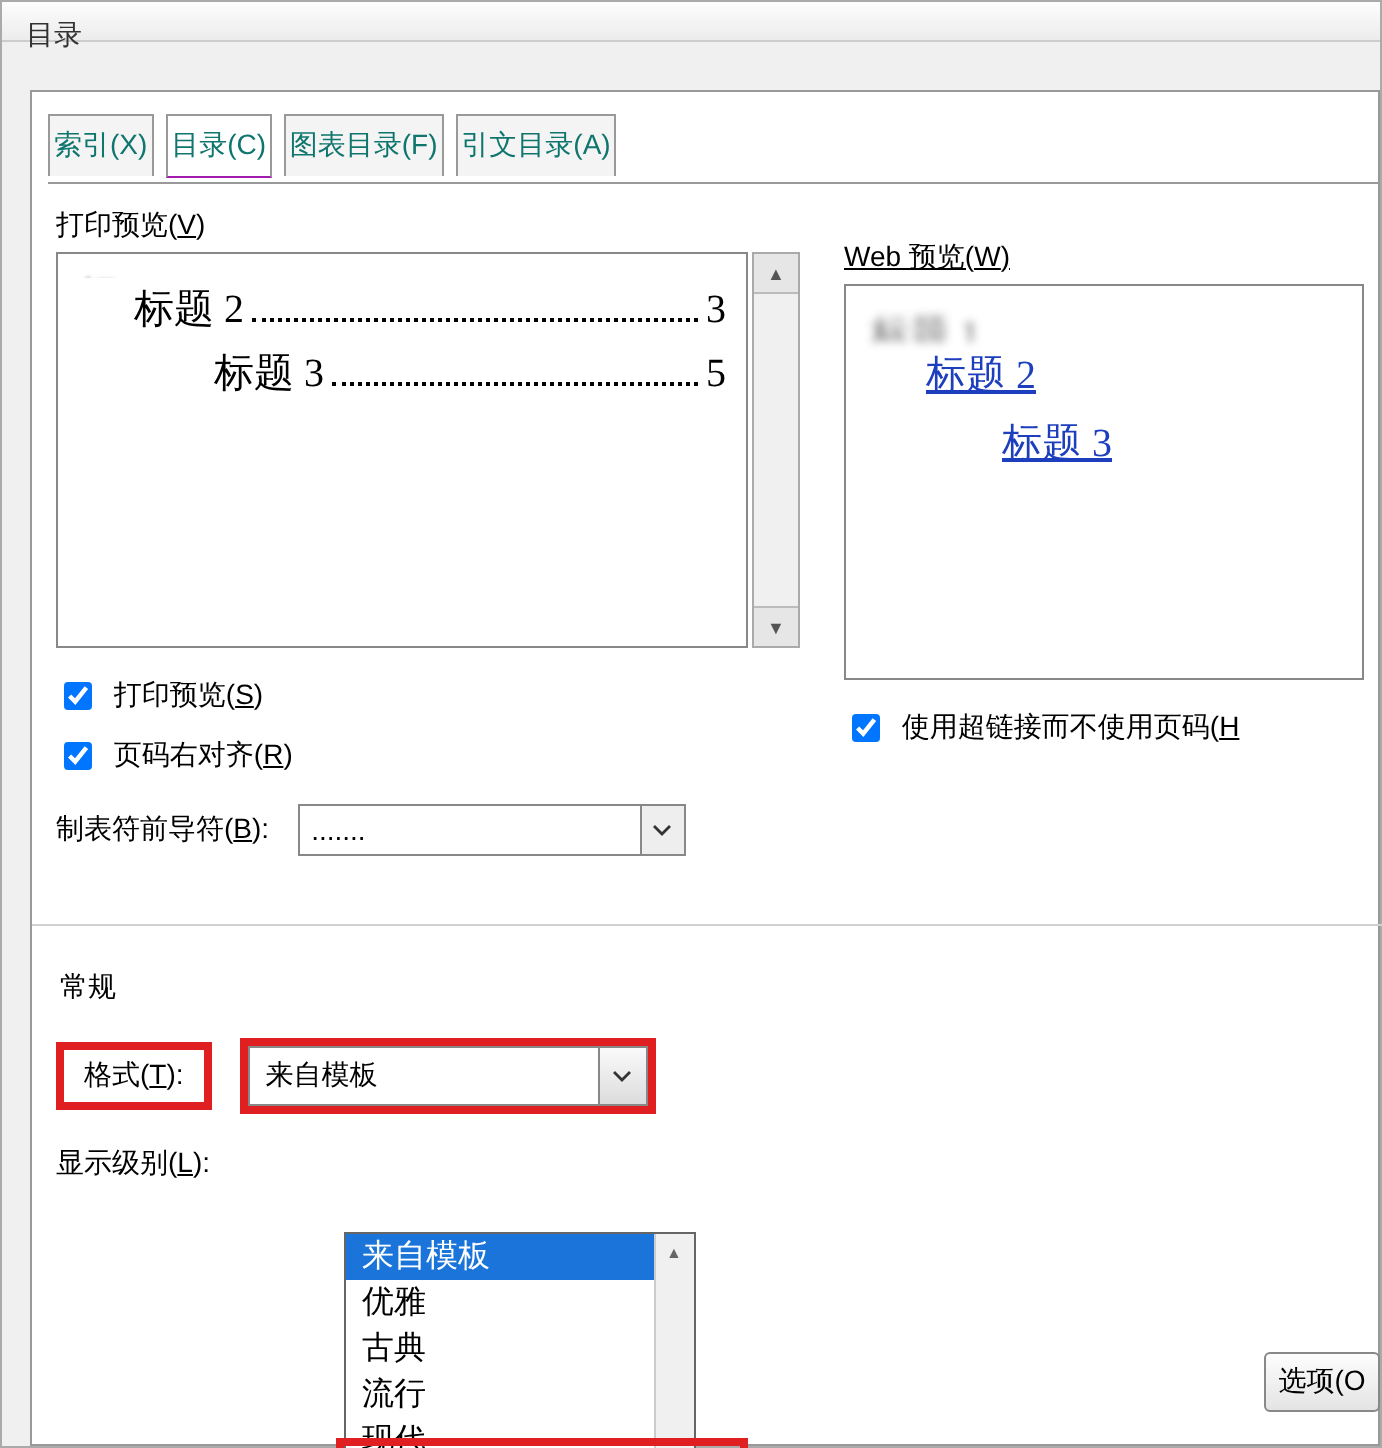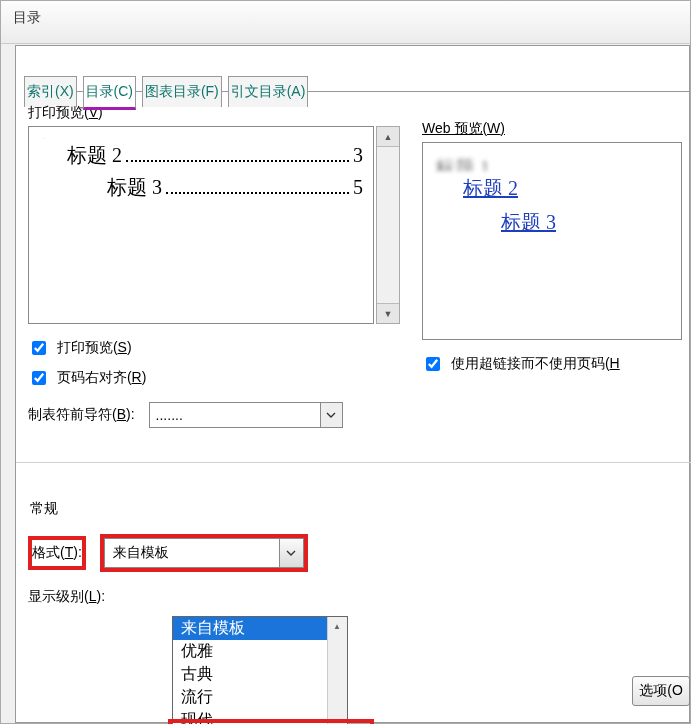--- a/index.html
+++ b/index.html
@@ -17,21 +17,21 @@
     position: absolute;
     left: 0;
     top: 0;
     width: 691px;
     height: 724px;
     background: #f0f0f0;
     border: 1px solid #aaa;
     box-shadow: 0 0 8px rgba(0,0,0,0.1);
   }
   .titlebar {
-    height: 43px;
+    height: 20px;
     padding: 8px 12px;
     font-size: 14px;
     color: #333;
     border-bottom: 1px solid #ccc;
     background: linear-gradient(#fdfdfd,#ececec);
   }
   .dialog-body {
     position: absolute;
     left: 14px;
     top: 44px;
@@ -54,23 +54,22 @@
     border-bottom: none;
     background: #f4f4f4;
     color: #0f766e;
     margin-right: 2px;
     position: relative;
     top: 1px;
     cursor: pointer;
   }
   .tab.active {
     background: #fff;
-    border-bottom: 3px solid #a21caf;
+    border-bottom: 1px solid #a21caf;
     z-index: 2;
-    margin-top: 19px;
   }
   .content {
     padding: 12px 10px 0 12px;
     position: relative;
   }
   .section-label {
     margin-bottom: 4px;
   }
   .underline { text-decoration: underline; }
   .preview-pane {
@@ -128,26 +127,26 @@
   .leader-row{ margin-top:14px; display:flex; align-items:center;}
   .leader-select{
     margin-left:14px;
     display:flex;align-items:center;
     border:1px solid #888;width:194px;height:26px;background:#fff;
   }
   .leader-select .val{flex:1;padding:0 6px;}
   .leader-select .arrow{width:22px;height:24px;border-left:1px solid #888;display:flex;align-items:center;justify-content:center;background:#eee;}
   .arrow svg{width:10px;height:10px;}
   .hr{ border:0;border-top:1px solid #d0d0d0;margin:34px -12px 0 -12px;}
-  .general-label{ margin:37px 0 0 2px; }
+  .general-label{ margin:22px 0 0 2px; }
   .format-row{
     margin-top:18px;display:flex;align-items:center;
   }
   .format-label{
-    border:4px solid #e02020;padding:4px 0;
+    border:4px solid #e02020;padding:4px 10px;
     position:relative;
   }
   .format-select{
     margin-left:18px;
     display:flex;align-items:center;
     border:1px solid #888;width:200px;height:30px;background:#fff;
     outline:4px solid #e02020;
   }
   .format-select .val{flex:1;padding:0 8px;}
   .format-select .arrow{width:24px;height:28px;border-left:1px solid #888;display:flex;align-items:center;justify-content:center;background:linear-gradient(#fafafa,#dcdcdc);}

